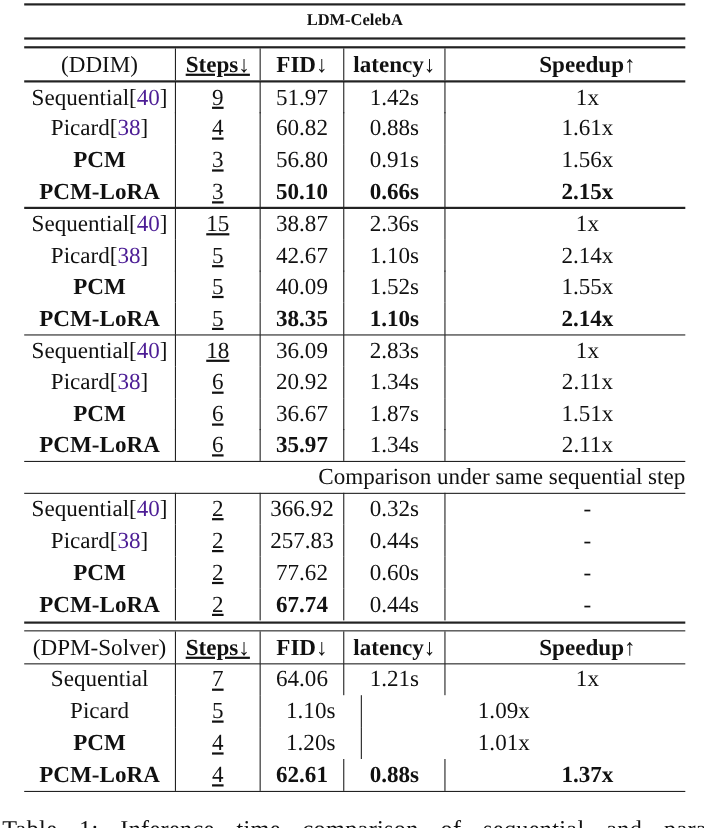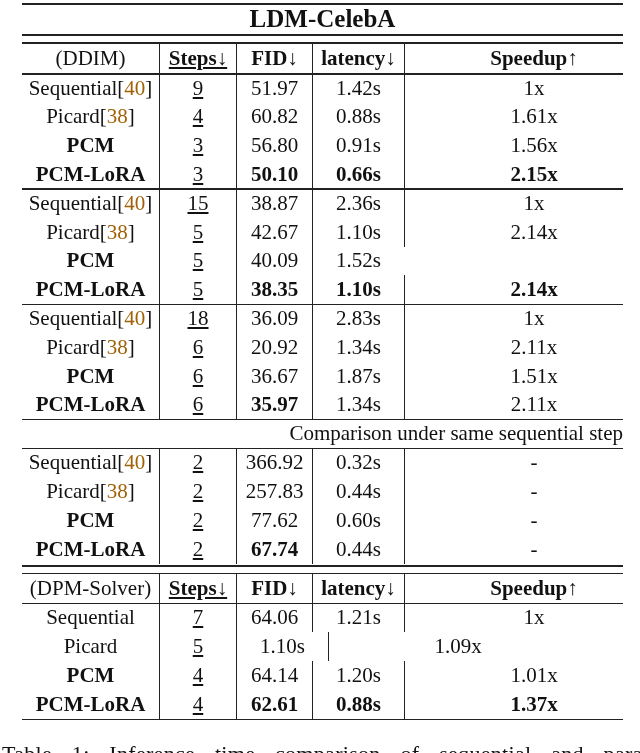--- a/index.html
+++ b/index.html
@@ -1,30 +1,30 @@
 <!DOCTYPE html>
 <html><head>
 <meta charset="utf-8">
 <style>
   html, body { margin:0; padding:0; background:#ffffff; }
   body { width:640px; height:753px; overflow:hidden; position:relative;
          font-family:"Liberation Serif", serif; color:#111; }
   .tbl { position:absolute; left:22px; width:601px; top:3px; }
   .hline { position:absolute; left:0; width:601px; height:1.6px; background:#222; }
   .title { position:absolute; left:0; width:601px; top:0; height:32px; text-align:center;
-           font-weight:bold; font-size:25px; line-height:30px; }
+           font-weight:bold; font-size:15px; line-height:30px; }
   .row { position:absolute; left:0; width:601px; height:29px; display:flex; font-size:21px; line-height:29px; }
   .cell { text-align:center; box-sizing:border-box; white-space:nowrap; }
   .c0 { width:137px; }
   .c1 { width:77px; border-left:1.3px solid #222;text-decoration:underline; }
   .c2 { width:76px; border-left:1.3px solid #222; }
   .c3 { width:92px; border-left:1.3px solid #222; }
   .c4 { width:219px; border-left:1.3px solid #222;padding-left:40px; }
   .b { font-weight:bold; }
-  .ref { color:#a16207;margin-top:28px; }
+  .ref { color:#4c1d95;margin-top:28px; }
   .span { width:601px; text-align:right; }
   .caption { position:absolute; left:2px; top:741px; font-size:22px; white-space:nowrap; line-height:26px; letter-spacing:0.3px; word-spacing:14px; }
 </style>
 </head>
 <body>
 
 <div class="tbl">
   <div class="hline" style="top:0;"></div>
   <div class="title" style="top:1px;">LDM-CelebA</div>
   <div class="hline" style="top:31px;"></div>
@@ -81,20 +81,21 @@
       <div class="cell c1">5</div>
       <div class="cell c2">42.67</div>
       <div class="cell c3">1.10s</div>
       <div class="cell c4">2.14x</div>
     </div>
     <div class="row" style="top: 243.2px;">
       <div class="cell c0 b"><span>PCM</span></div>
       <div class="cell c1">5</div>
       <div class="cell c2">40.09</div>
       <div class="cell c3">1.52s</div>
+      <div class="cell c4">1.55x</div>
     </div>
     <div class="row" style="top: 271.9px;">
       <div class="cell c0 b"><span>PCM-LoRA</span></div>
       <div class="cell c1">5</div>
       <div class="cell c2 b">38.35</div>
       <div class="cell c3 b">1.10s</div>
       <div class="cell c4 b">2.14x</div>
     </div>
     <div class="hline" style="top: 300.6px;"></div>
     <div class="row" style="top: 301.1px;">
@@ -177,21 +178,20 @@
     </div>
     <div class="row" style="top: 629.1px;">
       <div class="cell c0"><span>Picard</span></div>
       <div class="cell c1">5</div>
       <div class="cell c3">1.10s</div>
       <div class="cell c4">1.09x</div>
     </div>
     <div class="row" style="top: 657.8px;">
       <div class="cell c0 b"><span>PCM</span></div>
       <div class="cell c1">4</div>
-      <div class="cell c2">64.14</div>
       <div class="cell c3">1.20s</div>
       <div class="cell c4">1.01x</div>
     </div>
     <div class="row" style="top: 686.5px;">
       <div class="cell c0 b"><span>PCM-LoRA</span></div>
       <div class="cell c1">4</div>
       <div class="cell c2 b">62.61</div>
       <div class="cell c3 b">0.88s</div>
       <div class="cell c4 b">1.37x</div>
     </div>

